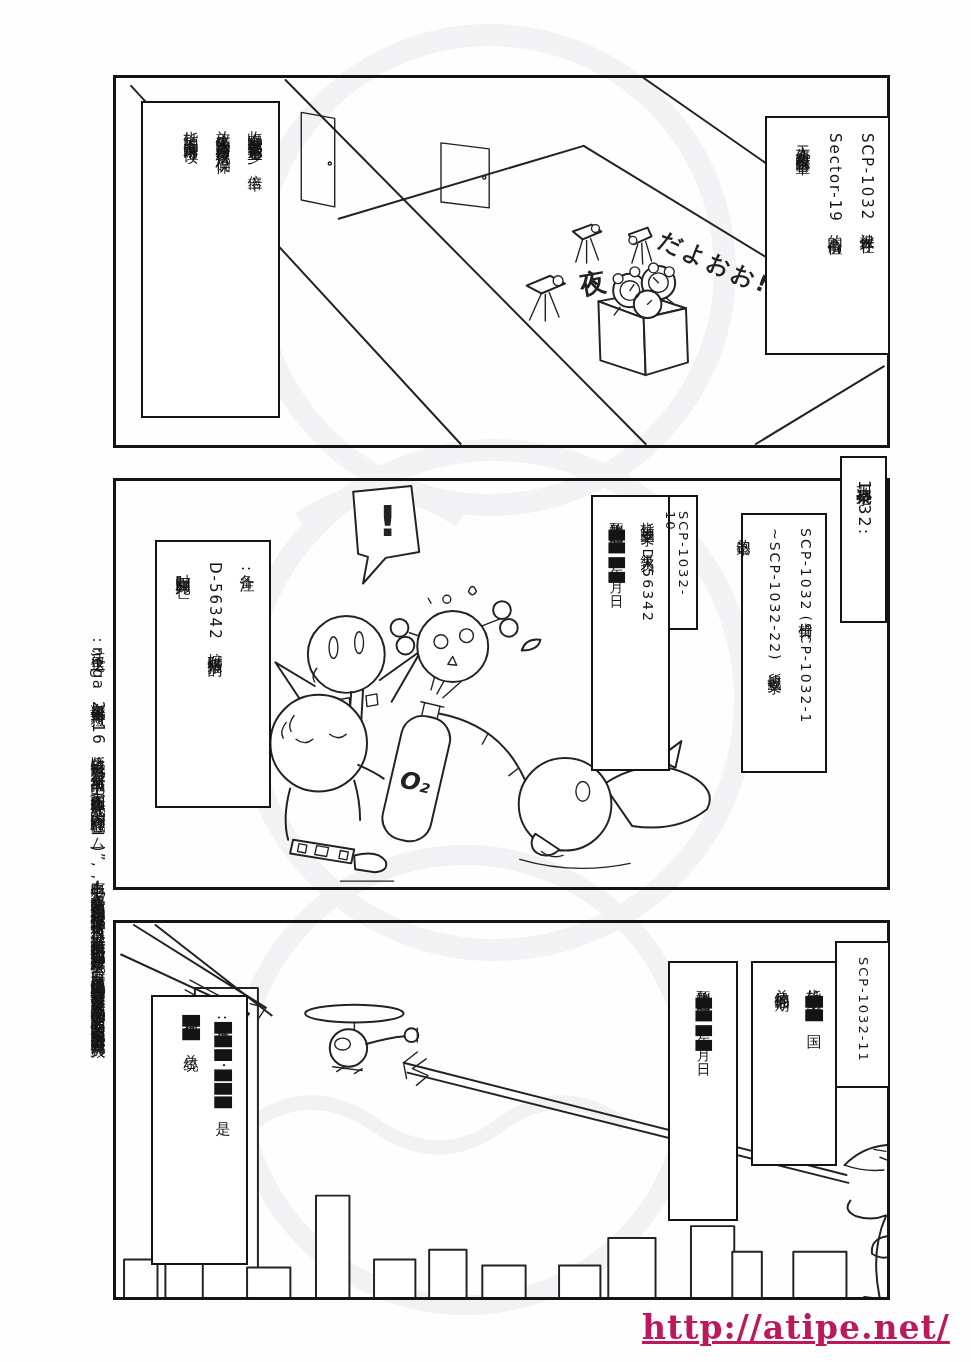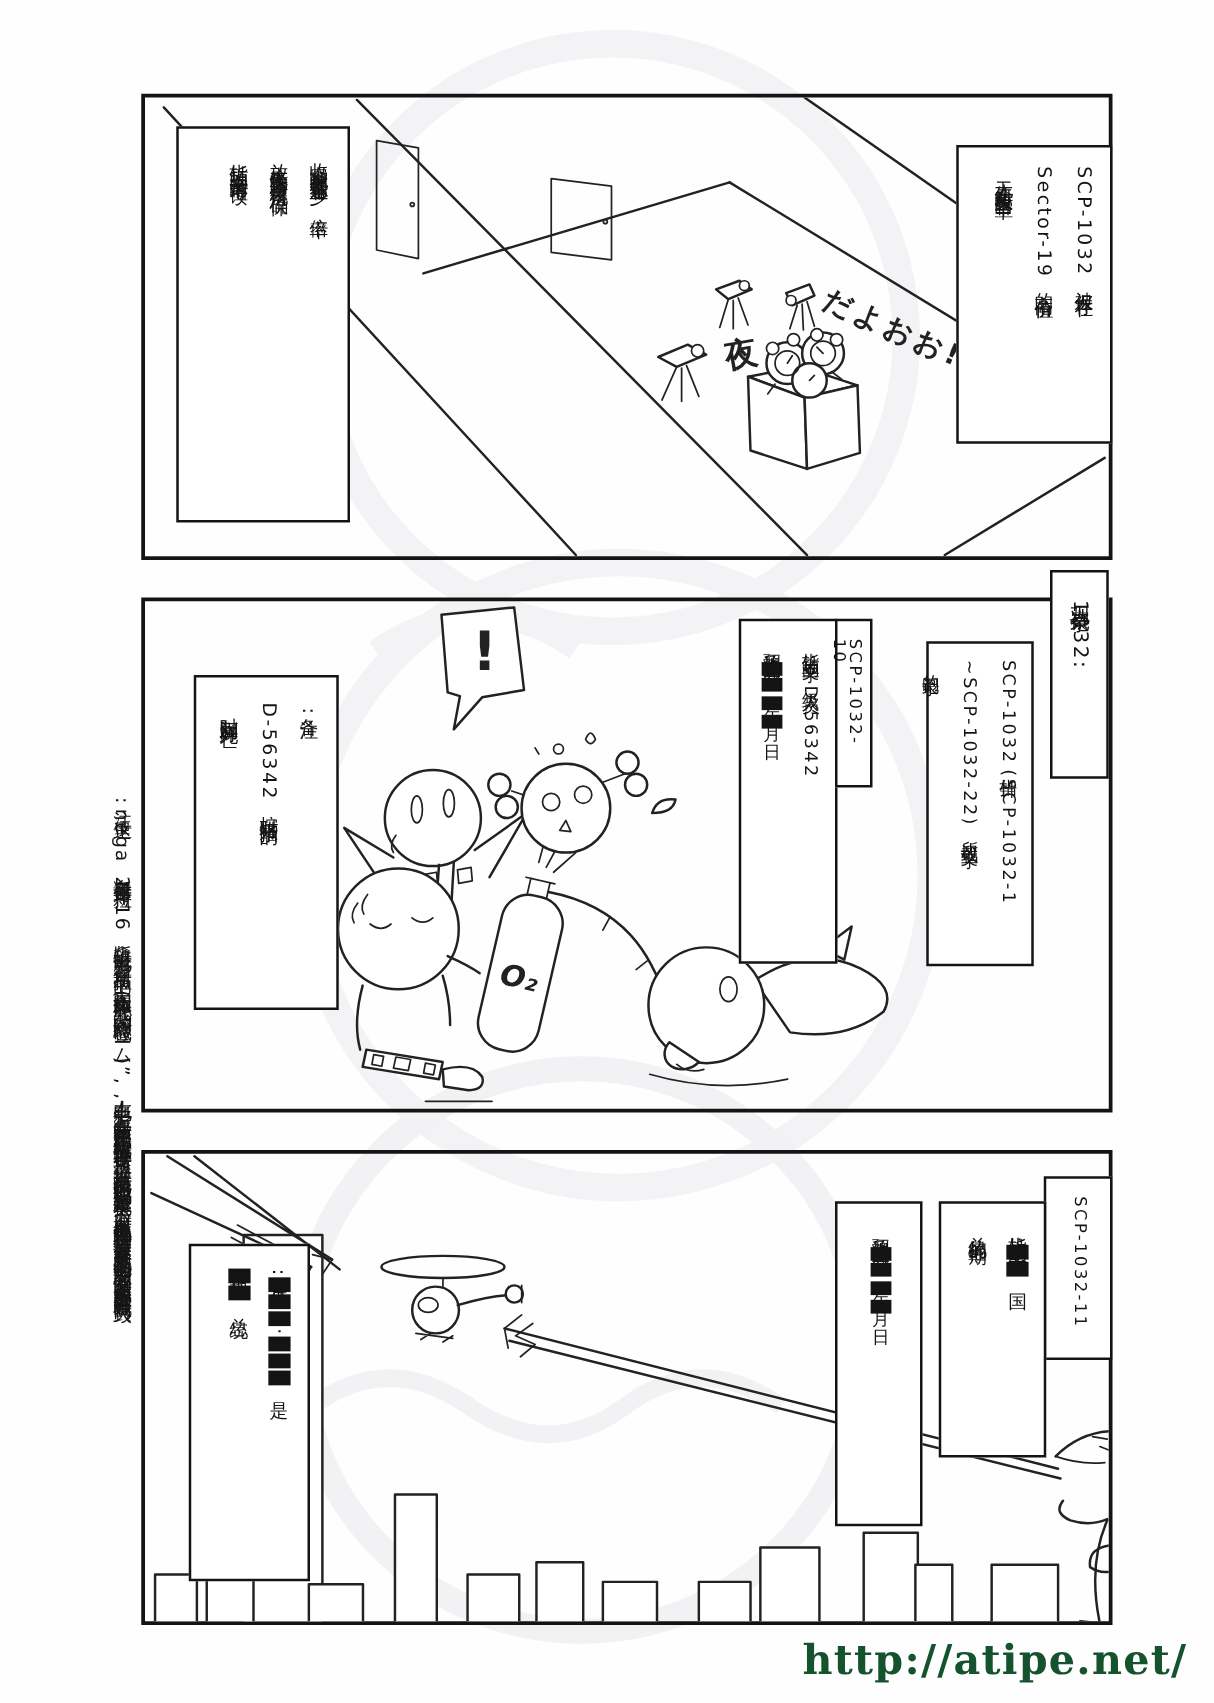--- a/index.html
+++ b/index.html
@@ -33,21 +33,21 @@
   .margin-note {
     position:absolute; left:4px; top:636px; height:662px; width:106px;
     writing-mode:vertical-rl; text-orientation:mixed;
     font-size:15px; line-height:1.72; letter-spacing:1.5px;
     color:#161616; z-index:1;
   }
   .margin-note s { text-decoration:line-through; text-decoration-thickness:2px; }
   .site-wm {
     position:absolute; left:642px; top:1308px; z-index:2;
     font-size:33px; font-weight:bold; letter-spacing:1px;
-    color:#14532d; font-family:"DejaVu Serif","Liberation Serif",serif;
+    color:#be185d; font-family:"DejaVu Serif","Liberation Serif",serif;text-decoration:underline;
   }
   .ink { stroke:#222; stroke-width:2; fill:none; stroke-linecap:round; stroke-linejoin:round; }
   .ink-f { stroke:#222; stroke-width:2; fill:#ffffff; stroke-linecap:round; stroke-linejoin:round; }
   .thin { stroke-width:1.4; }
 </style>
 </head>
 <body>
 
 <div class="page">
 

